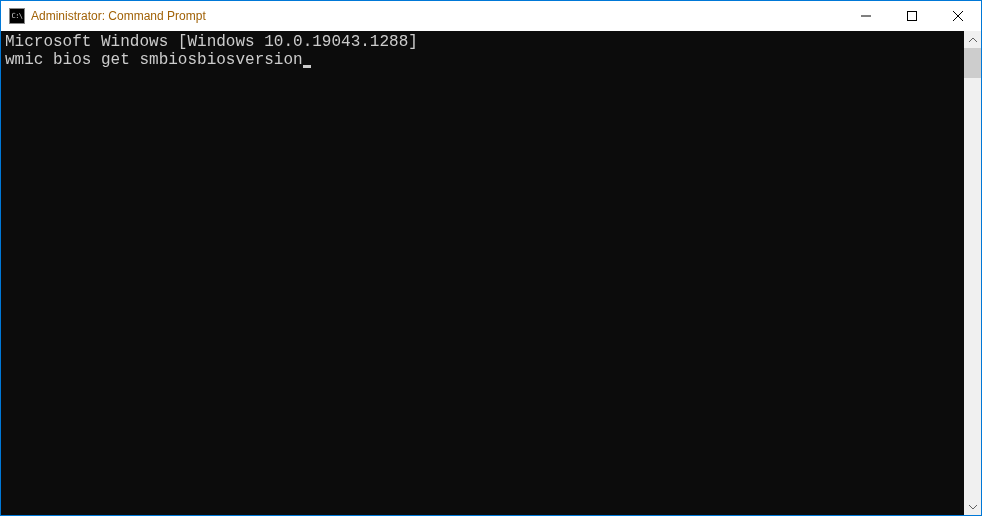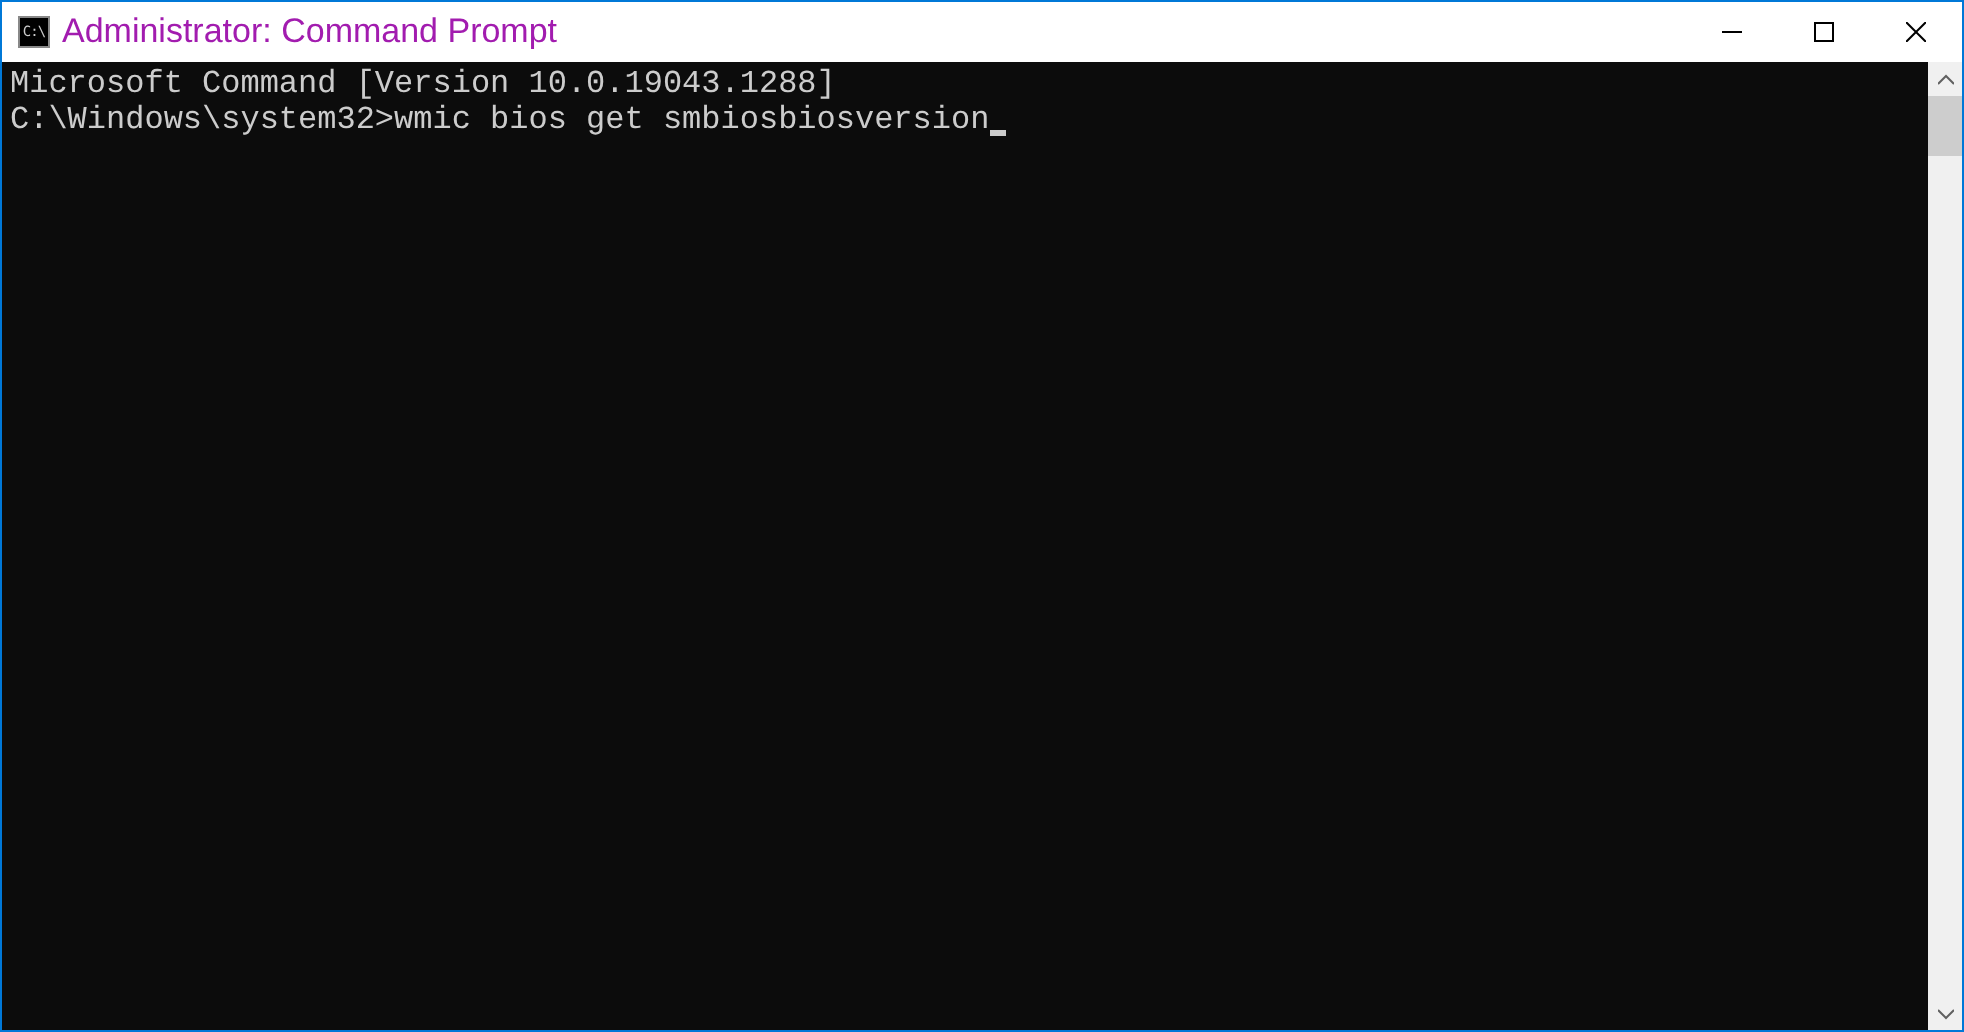--- a/index.html
+++ b/index.html
@@ -42,22 +42,22 @@
       position: relative;
     }
     .titlebar-icon-text {
       font-size: 7px;
       color: #ccc;
       font-family: monospace;
       line-height: 1;
       letter-spacing: -0.5px;
     }
     .titlebar-title {
-      font-size: 17px;
-      color: #a21caf;
+      font-size: 12px;
+      color: #a16207;
       flex: 1;
     }
     .titlebar-controls {
       display: flex;
       height: 100%;
     }
     .titlebar-button {
       width: 46px;
       height: 100%;
       display: flex;
@@ -153,21 +153,21 @@
       </div>
       <div class="titlebar-button close">
         <svg viewBox="0 0 10 10">
           <line x1="0" y1="0" x2="10" y2="10" stroke="#000" stroke-width="1"></line>
           <line x1="10" y1="0" x2="0" y2="10" stroke="#000" stroke-width="1"></line>
         </svg>
       </div>
     </div>
   </div>
   <div class="console-area">
-    <div class="console-content"><span class="console-line">Microsoft Command [Version 10.0.19043.1288]</span><span class="console-line"></span><span class="prompt-line"><span>C:\Windows\system32&gt;</span><span>wmic bios get smbiosbiosversion</span><span class="cursor"></span></span></div>
+    <div class="console-content"><span class="console-line">Microsoft Windows [Windows 10.0.19043.1288]</span><span class="console-line"></span><span class="prompt-line"><span>wmic bios get smbiosbiosversion</span><span class="cursor"></span></span></div>
     <div class="scrollbar">
       <div class="scrollbar-button">
         <svg viewBox="0 0 8 8">
           <path d="M0,6 L4,2 L8,6" fill="none" stroke="#606060" stroke-width="1"></path>
         </svg>
       </div>
       <div class="scrollbar-track">
         <div class="scrollbar-thumb"></div>
       </div>
       <div class="scrollbar-button">

